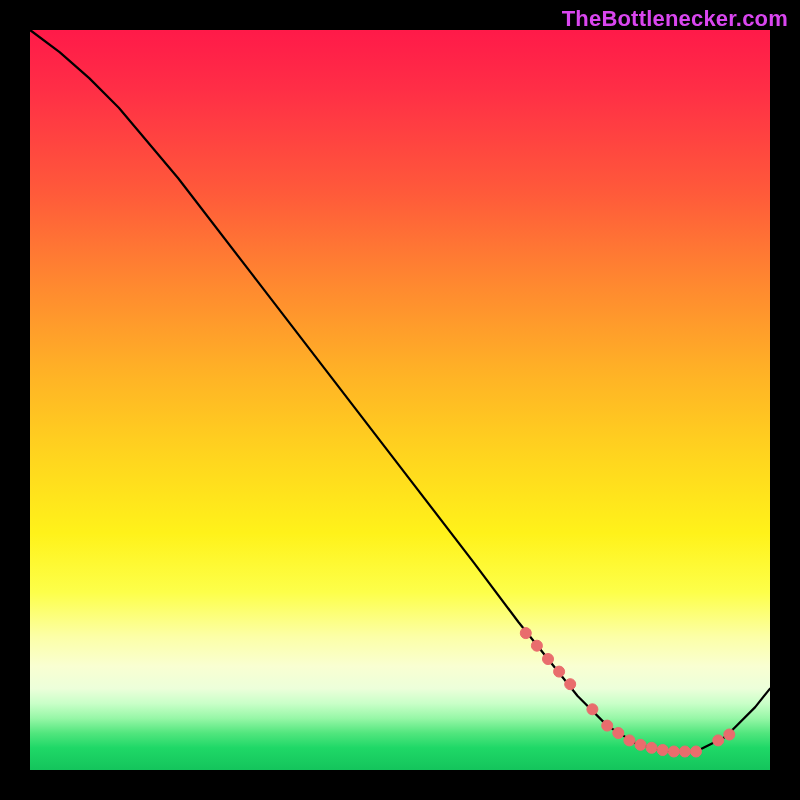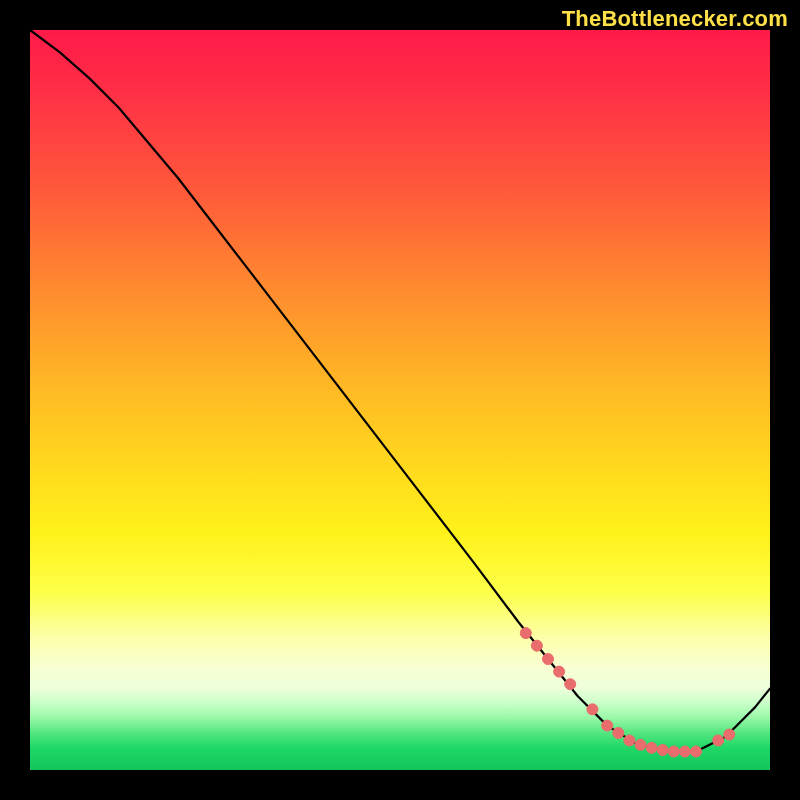--- a/index.html
+++ b/index.html
@@ -14,21 +14,21 @@
   .frame {
     position: relative;
     width: 800px;
     height: 800px;
     background: #000;
   }
   .watermark {
     position: absolute;
     top: 6px;
     right: 12px;
-    color: #fde047;
+    color: #d946ef;
     font-size: 22px;
     font-weight: 600;
     letter-spacing: 0.2px;
     user-select: none;
   }
   
   .plot {
     position: absolute;
     left: 30px;
     top: 30px;

